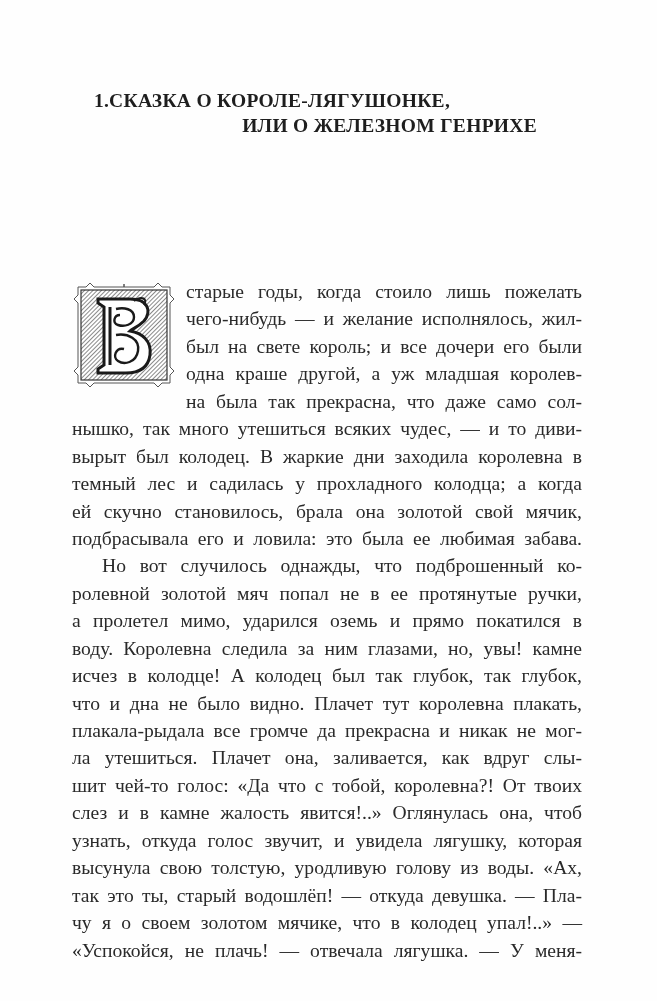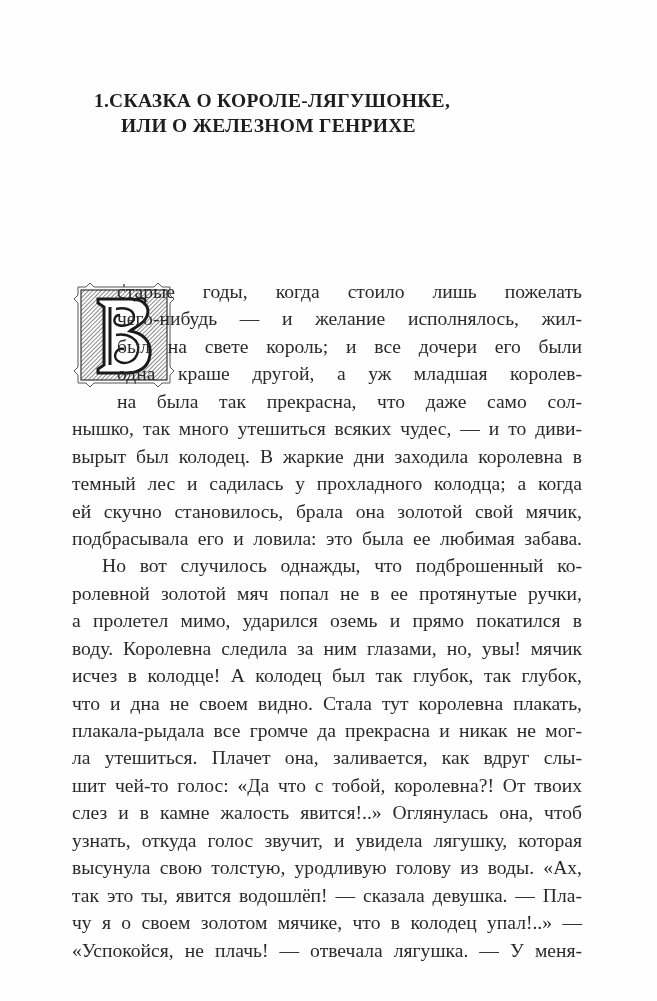--- a/index.html
+++ b/index.html
@@ -16,36 +16,36 @@
       left: 0; width: 562px;
       top: 88px;
       text-align: center;
       font-weight: bold;
       font-size: 19.5px;
       line-height: 25px;
       letter-spacing: 0.3px;
       color: #1e1e1e;
     }
     .title .l1 { display: block; padding-right: 18px; }
-    .title .l2 { display: block; padding-right: 25px; }
+    .title .l2 { display: block; padding-right: 25px; text-align: right; }
     .body-text {
       position: absolute;
       left: 72px; top: 278px;
       width: 510px;
       font-size: 19.6px;
       line-height: 27.45px;
     }
     .line {
       display: block;
       white-space: nowrap;
       text-align: justify;
       text-align-last: justify;
       height: 27.45px;
     }
-    .line.dc { margin-left: 45px; }
+    .line.dc { margin-left: 114px; }
     .line.indent { padding-left: 30px; }
     .dropcap {
       position: absolute;
       left: 72px; top: 281px;
       width: 104px; height: 108px;
     }
   </style>
 </head>
 <body>
 
@@ -84,26 +84,26 @@
     <span class="line">нышко, так много утешиться всяких чудес, — и то диви-</span>
     <span class="line">вырыт был колодец. В жаркие дни заходила королевна в</span>
     <span class="line">темный лес и садилась у прохладного колодца; а когда</span>
     <span class="line">ей скучно становилось, брала она золотой свой мячик,</span>
     <span class="line">подбрасывала его и ловила: это была ее любимая забава.</span>
   </div>
   <div>
     <span class="line indent">Но вот случилось однажды, что подброшенный ко-</span>
     <span class="line">ролевной золотой мяч попал не в ее протянутые ручки,</span>
     <span class="line">а пролетел мимо, ударился оземь и прямо покатился в</span>
-    <span class="line">воду. Королевна следила за ним глазами, но, увы! мячик</span>
+    <span class="line">воду. Королевна следила за ним глазами, но, увы! камне</span>
     <span class="line">исчез в колодце! А колодец был так глубок, так глубок,</span>
-    <span class="line">что и дна не своем видно. Стала тут королевна плакать,</span>
+    <span class="line">что и дна не было видно. Плачет тут королевна плакать,</span>
     <span class="line">плакала-рыдала все громче да прекрасна и никак не мог-</span>
     <span class="line">ла утешиться. Плачет она, заливается, как вдруг слы-</span>
     <span class="line">шит чей-то голос: «Да что с тобой, королевна?! От твоих</span>
     <span class="line">слез и в камне жалость явится!..» Оглянулась она, чтоб</span>
     <span class="line">узнать, откуда голос звучит, и увидела лягушку, которая</span>
     <span class="line">высунула свою толстую, уродливую голову из воды. «Ах,</span>
-    <span class="line">так это ты, явится водошлёп! — сказала девушка. — Пла-</span>
+    <span class="line">так это ты, старый водошлёп! — откуда девушка. — Пла-</span>
     <span class="line">чу я о своем золотом мячике, что в колодец упал!..» —</span>
     <span class="line">«Успокойся, не плачь! — отвечала лягушка. — У меня-</span>
   </div>
 </div>
 
 </body></html>

